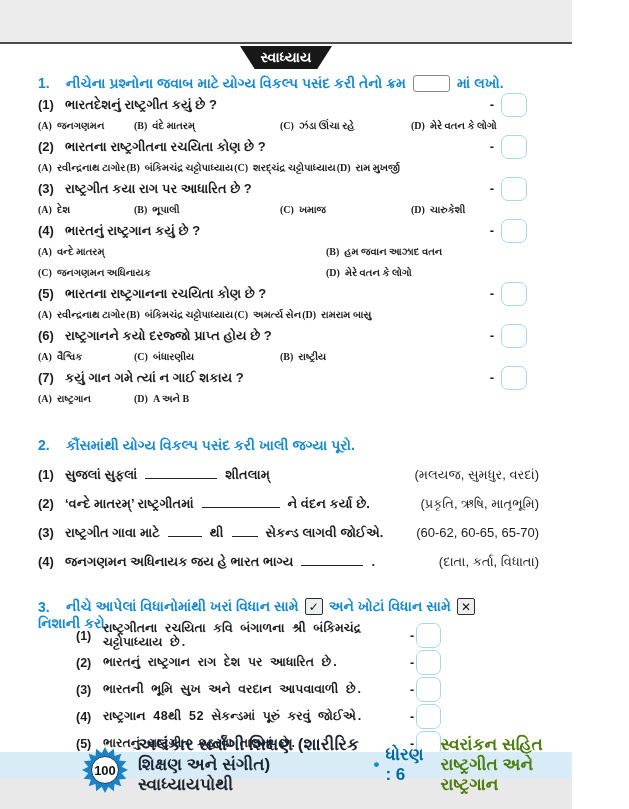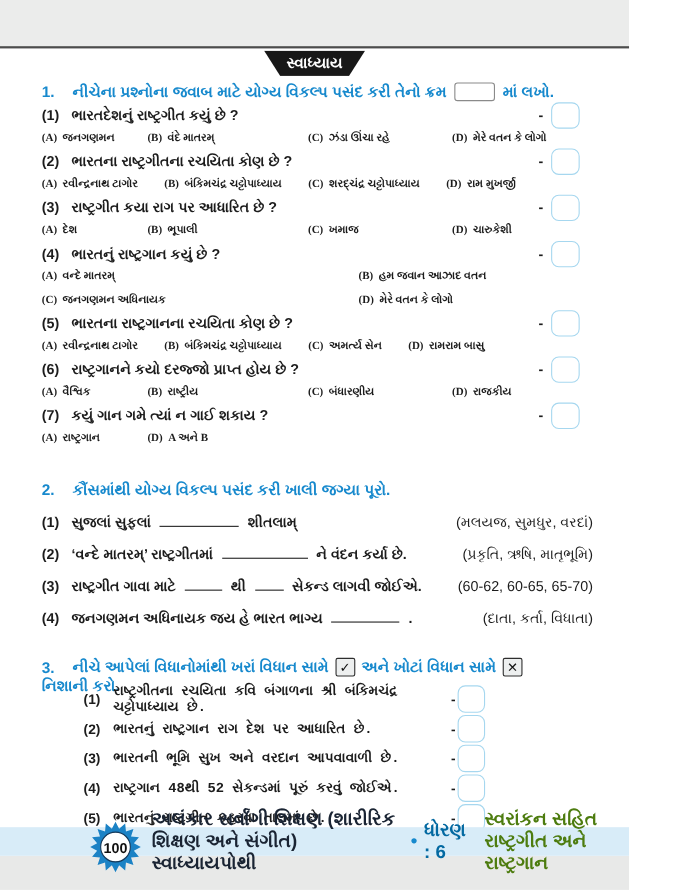--- a/index.html
+++ b/index.html
@@ -24,21 +24,21 @@
   .inline-box { display:inline-block; width:37px; height:17px; border:1.3px solid #8a8a8a; border-radius:3px; background:#fff; margin:0 7px; flex:none; }
 
   .qrow { display:flex; align-items:center; height:21px; font-size:13px; font-weight:600; }
   .qnum { width:27px; flex:none; }
   .qtext { flex:1; }
   .dash { flex:none; margin-right:7px; font-weight:700; }
   .ansbox { flex:none; width:26px; height:24px; border:1.6px solid #a6d7ef; border-radius:7px; background:#fff; margin:-2px 0; }
 
   .opts { min-height:21px; font-size:10px; font-weight:600; display:grid; align-items:center;font-family:Liberation Serif, serif; }
   .opts.four { grid-template-columns:96px 146px 131px auto; }
-  .opts.packed { display:flex; gap:24px; }
+  .opts.packed { display:flex; gap:1px; }
   .opts.twocol { grid-template-columns:288px auto; }
   .opts.twocol .opt { height:21px; display:flex; align-items:center; }
   .lbl { margin-right:5px; }
 
   .sec2 { margin-top:25px; }
   .q2-row { display:flex; align-items:center; height:21px; margin-top:8px; font-size:13px; font-weight:600; }
   .q2-row:first-of-type { margin-top:11px; }
   .q2-main { flex:1; display:flex; align-items:baseline; }
   .q2-choices { flex:none; font-weight:400; margin-right:-12px; }
   .blank { display:inline-block; height:13px; border-bottom:1.3px solid #222; margin:0 8px; }
@@ -171,23 +171,22 @@
 
       <div>
         <div class="qrow">
           <span class="qnum">(6)</span>
           <span class="qtext">રાષ્ટ્રગાનને કયો દરજ્જો પ્રાપ્ત હોય છે ?</span>
           <span class="dash">-</span>
           <span class="ansbox"></span>
         </div>
         <div class="opts four">
           <span class="opt"><span class="lbl">(A)</span><span>વૈશ્વિક</span></span>
+          <span class="opt"><span class="lbl">(C)</span><span>બંધારણીય</span></span>
           <span class="opt"><span class="lbl">(B)</span><span>રાષ્ટ્રીય</span></span>
-          <span class="opt"><span class="lbl">(C)</span><span>બંધારણીય</span></span>
-          <span class="opt"><span class="lbl">(D)</span><span>રાજકીય</span></span>
         </div>
       </div>
 
       <div>
         <div class="qrow">
           <span class="qnum">(7)</span>
           <span class="qtext">કયું ગાન ગમે ત્યાં ન ગાઈ શકાય ?</span>
           <span class="dash">-</span>
           <span class="ansbox"></span>
         </div>

